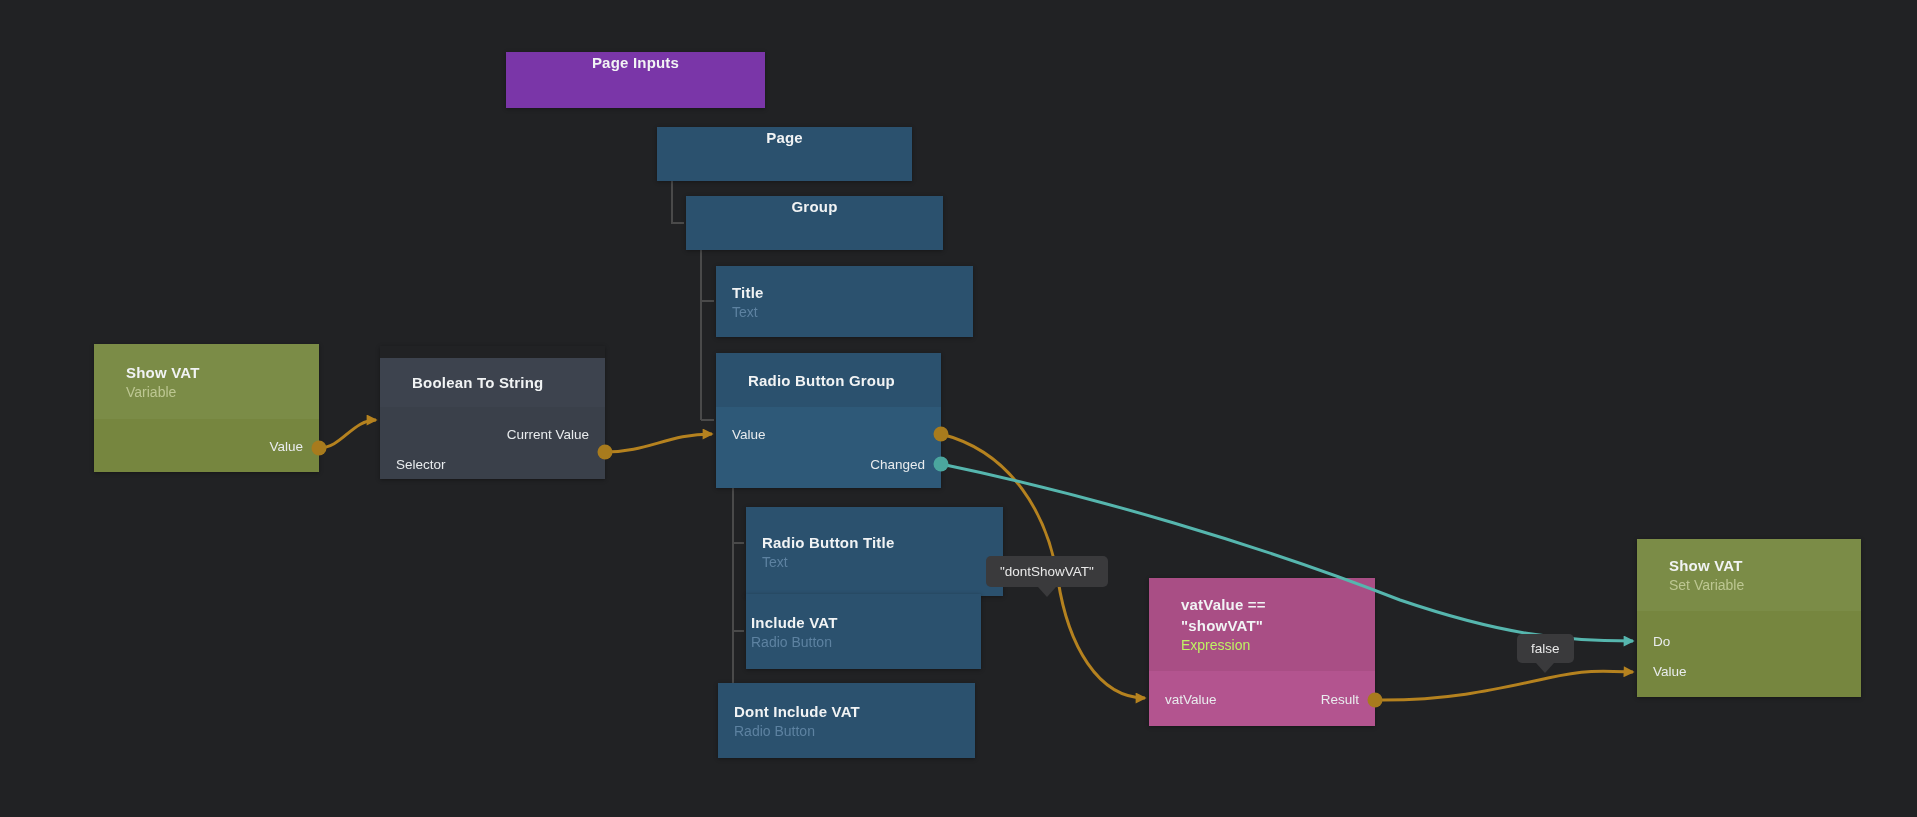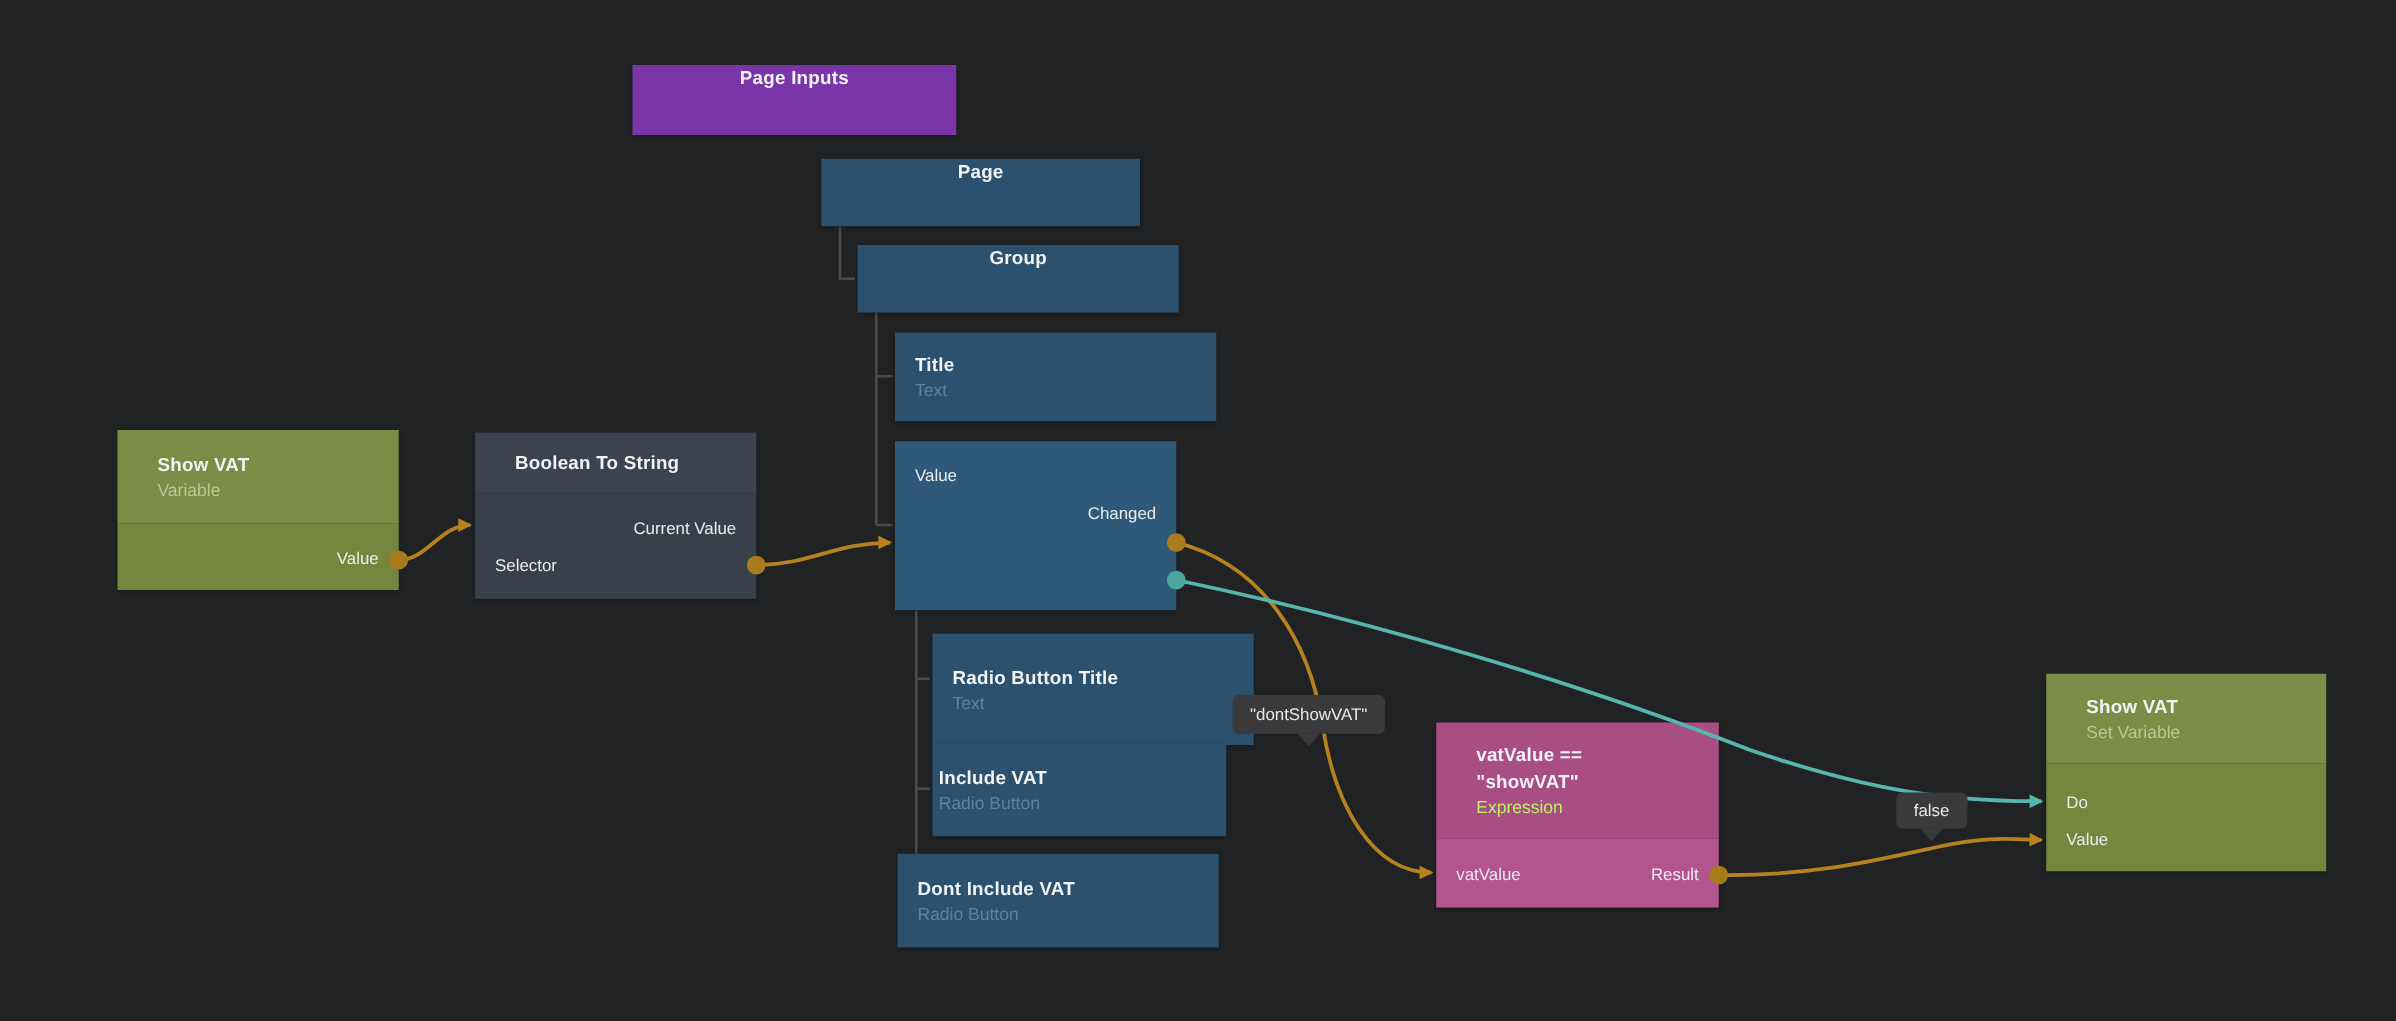--- a/index.html
+++ b/index.html
@@ -78,20 +78,23 @@
   <div class="node blue solid hdr-1" style="left:686px;top:196px;width:225px;height:54px;padding:0 16px;">
     <span class="title">Group</span>
   </div>
 
   <div class="node blue solid hdr-2" style="left:716px;top:266px;width:225px;height:71px;padding:0 16px;">
     <span class="title">Title</span>
     <span class="subtitle">Text</span>
   </div>
 
   <div class="node blue" style="left:716px;top:353px;width:225px;height:135px;">
+    <div class="node-header hdr-1" style="height:54px;">
+      <span class="title">Radio Button Group</span>
+    </div>
     <div class="node-body">
       <div class="port-row">
         <span>Value</span>
       </div>
       <div class="port-row right">
         <span>Changed</span>
       </div>
     </div>
   </div>
 
@@ -116,21 +119,21 @@
       <span class="subtitle">Variable</span>
     </div>
     <div class="node-body">
       <div class="port-row right">
         <span>Value</span>
       </div>
     </div>
   </div>
 
   <div class="node gray" style="left:380px;top:346px;width:225px;height:133px;">
-    <div class="node-header hdr-1" style="height:49px;">
+    <div class="node-header hdr-1" style="height:49px;margin-top:12px;">
       <span class="title">Boolean To String</span>
     </div>
     <div class="node-body">
       <div class="port-row right">
         <span>Current Value</span>
       </div>
       <div class="port-row">
         <span>Selector</span>
       </div>
     </div>

